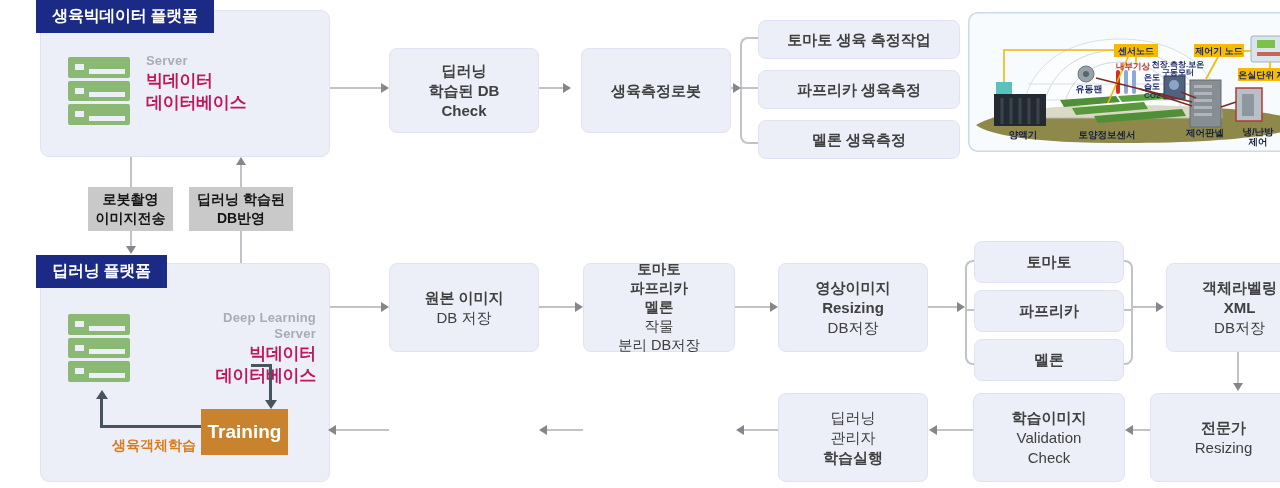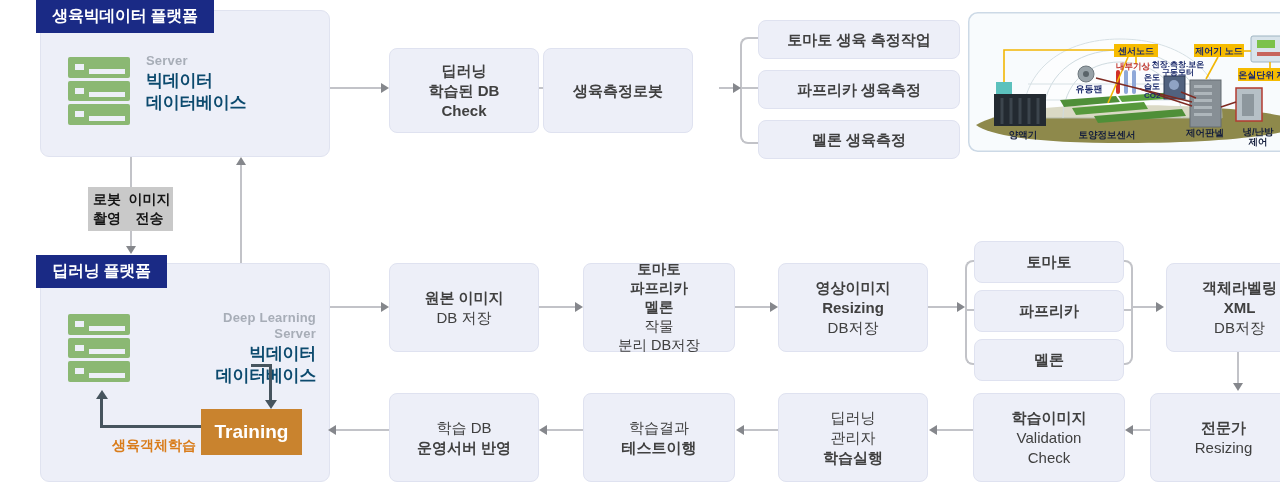--- a/index.html
+++ b/index.html
@@ -18,21 +18,21 @@
   .r{font-weight:400;}
   
   .platform{position:absolute;background:#edeff8;border:1px solid #e0e3f0;border-radius:9px;z-index:1;}
   .ptab{
     position:absolute;background:#1a2a85;color:#ffffff;font-weight:700;font-size:16px;
     display:flex;align-items:center;justify-content:center;z-index:4;letter-spacing:-0.3px;
   }
   
   .grayb{
     position:absolute;background:#c9c9c9;color:#141414;font-size:14px;font-weight:600;
-    display:flex;flex-direction:row;align-items:center;justify-content:center;
+    display:flex;flex-direction:column;align-items:center;justify-content:center;
     text-align:center;line-height:19px;z-index:3;
   }
   .grayb span{display:block;}
   
   .hl{position:absolute;height:2px;background:#c2c3c8;z-index:0;}
   .vl{position:absolute;width:2px;background:#c2c3c8;z-index:0;}
   .ar{position:absolute;width:0;height:0;z-index:2;}
   .ar-r{border-top:5px solid transparent;border-bottom:5px solid transparent;border-left:8px solid #85878c;}
   .ar-l{border-top:5px solid transparent;border-bottom:5px solid transparent;border-right:8px solid #85878c;}
   .ar-d{border-left:5px solid transparent;border-right:5px solid transparent;border-top:8px solid #85878c;}
@@ -45,21 +45,21 @@
   .sar-d{border-left:6px solid transparent;border-right:6px solid transparent;border-top:9px solid #46545e;}
   .sar-u{border-left:6px solid transparent;border-right:6px solid transparent;border-bottom:9px solid #46545e;}
   
   .srv{position:absolute;width:62px;height:68px;display:flex;flex-direction:column;gap:3px;z-index:2;}
   .srv .u{flex:1;background:#8bb873;border-radius:2px;position:relative;}
   .srv .u::before{content:"";position:absolute;left:7px;top:7px;width:9px;height:6px;background:#edeff8;}
   .srv .u::after{content:"";position:absolute;left:21px;bottom:4px;width:36px;height:5px;background:#edeff8;}
   
   .ptext{position:absolute;z-index:2;}
   .ptext .gsm{display:block;font-size:13px;line-height:16px;color:#a7adb7;font-weight:600;letter-spacing:0.2px;}
-  .ptext .big{display:block;font-size:17px;line-height:21px;color:#0c4a6e;font-weight:700;margin-top:1px;letter-spacing:-0.3px;}
+  .ptext .big{display:block;font-size:17px;line-height:21px;color:#be185d;font-weight:700;margin-top:1px;letter-spacing:-0.3px;}
   .training{
     position:absolute;background:#c9832e;color:#ffffff;font-size:19px;font-weight:700;
     display:flex;align-items:center;justify-content:center;z-index:3;
   }
   .looplabel{position:absolute;color:#d97c1a;font-size:14px;font-weight:700;z-index:3;text-align:center;}
   svg text{font-family:"Liberation Sans","DejaVu Sans",sans-serif;}
 </style>
 </head>
 <body>
 
@@ -82,21 +82,21 @@
 
   <div class="hl" style="left:292px;top:87px;width:53px;"></div>
   <div class="ar ar-r" style="left:345px;top:83px;"></div>
   <div class="fbox" style="left:353px;top:48px;width:148px;height:83px;">
     <span class="b">딥러닝</span>
     <span class="b">학습된 DB</span>
     <span class="b">Check</span>
   </div>
   <div class="hl" style="left:501px;top:87px;width:26px;"></div>
   <div class="ar ar-r" style="left:527px;top:83px;"></div>
-  <div class="fbox" style="left:507px;top:48px;width:148px;height:83px;">
+  <div class="fbox" style="left:545px;top:48px;width:148px;height:83px;">
     <span class="b">생육측정로봇</span>
   </div>
   <div class="hl" style="left:683px;top:87px;width:14px;"></div>
   <div class="ar ar-r" style="left:697px;top:83px;"></div>
   <div class="brk-l" style="left:704px;top:37px;width:18px;height:103px;"></div>
   <div class="hl" style="left:704px;top:87px;width:18px;"></div>
   <div class="fbox" style="left:722px;top:20px;width:200px;height:37px;">
     <span class="b">토마토 생육 측정작업</span>
   </div>
   <div class="fbox" style="left:722px;top:120px;width:200px;height:37px;">
@@ -195,20 +195,24 @@
   </svg>
 
   <div class="vl" style="left:94px;top:155px;height:92px;"></div>
   <div class="ar ar-d" style="left:90px;top:246px;"></div>
   <div class="ar ar-u" style="left:200px;top:157px;"></div>
   <div class="vl" style="left:204px;top:165px;height:98px;"></div>
   <div class="grayb" style="left:52px;top:187px;width:85px;height:44px;">
     <span>로봇촬영</span>
     <span>이미지전송</span>
   </div>
+  <div class="grayb" style="left:153px;top:187px;width:104px;height:44px;">
+    <span>딥러닝 학습된</span>
+    <span>DB반영</span>
+  </div>
 
   <div class="platform" style="left:4px;top:263px;width:288px;height:217px;"></div>
   <div class="ptab" style="left:0;top:255px;width:131px;height:33px;">
     <span>딥러닝 플랫폼</span>
   </div>
   <div class="srv" style="left:32px;top:314px;">
     <div class="u"></div>
       <div class="u"></div>
       <div class="u"></div>
   </div>
@@ -218,21 +222,21 @@
     <span class="big">빅데이터</span>
     <span class="big">데이터베이스</span>
   </div>
 
   <div class="shl" style="left:215px;top:364px;width:21px;"></div>
   <div class="svl" style="left:233px;top:364px;height:37px;"></div>
   <div class="ar sar-d" style="left:229px;top:400px;"></div>
   <div class="shl" style="left:64px;top:425px;width:101px;"></div>
   <div class="svl" style="left:64px;top:398px;height:30px;"></div>
   <div class="ar sar-u" style="left:60px;top:390px;"></div>
-  <div class="training" style="left:165px;top:409px;width:101px;height:46px;">
+  <div class="training" style="left:165px;top:409px;width:87px;height:46px;">
     <span>Training</span>
   </div>
   <div class="looplabel" style="left:70px;top:437px;width:96px;">생육객체학습</div>
 
   <div class="hl" style="left:292px;top:306px;width:53px;"></div>
   <div class="ar ar-r" style="left:345px;top:302px;"></div>
   <div class="fbox" style="left:353px;top:263px;width:148px;height:87px;">
     <span class="b">원본 이미지</span>
     <span class="r">DB 저장</span>
   </div>
@@ -293,26 +297,18 @@
   </div>
   <div class="hl" style="left:901px;top:429px;width:36px;"></div>
   <div class="ar ar-l" style="left:893px;top:425px;"></div>
   <div class="fbox" style="left:742px;top:393px;width:148px;height:87px;">
     <span class="r">딥러닝</span>
     <span class="r">관리자</span>
     <span class="b">학습실행</span>
   </div>
   <div class="hl" style="left:708px;top:429px;width:34px;"></div>
   <div class="ar ar-l" style="left:700px;top:425px;"></div>
-  <div class="fbox" style="left:547px;top:393px;width:150px;height:87px;">
-    <span class="r">학습결과</span>
-    <span class="b">테스트이행</span>
-  </div>
   <div class="hl" style="left:511px;top:429px;width:36px;"></div>
   <div class="ar ar-l" style="left:503px;top:425px;"></div>
-  <div class="fbox" style="left:353px;top:393px;width:148px;height:87px;">
-    <span class="r">학습 DB</span>
-    <span class="b">운영서버 반영</span>
-  </div>
   <div class="hl" style="left:300px;top:429px;width:53px;"></div>
   <div class="ar ar-l" style="left:292px;top:425px;"></div>
 
 </div>
 
 </body></html>

